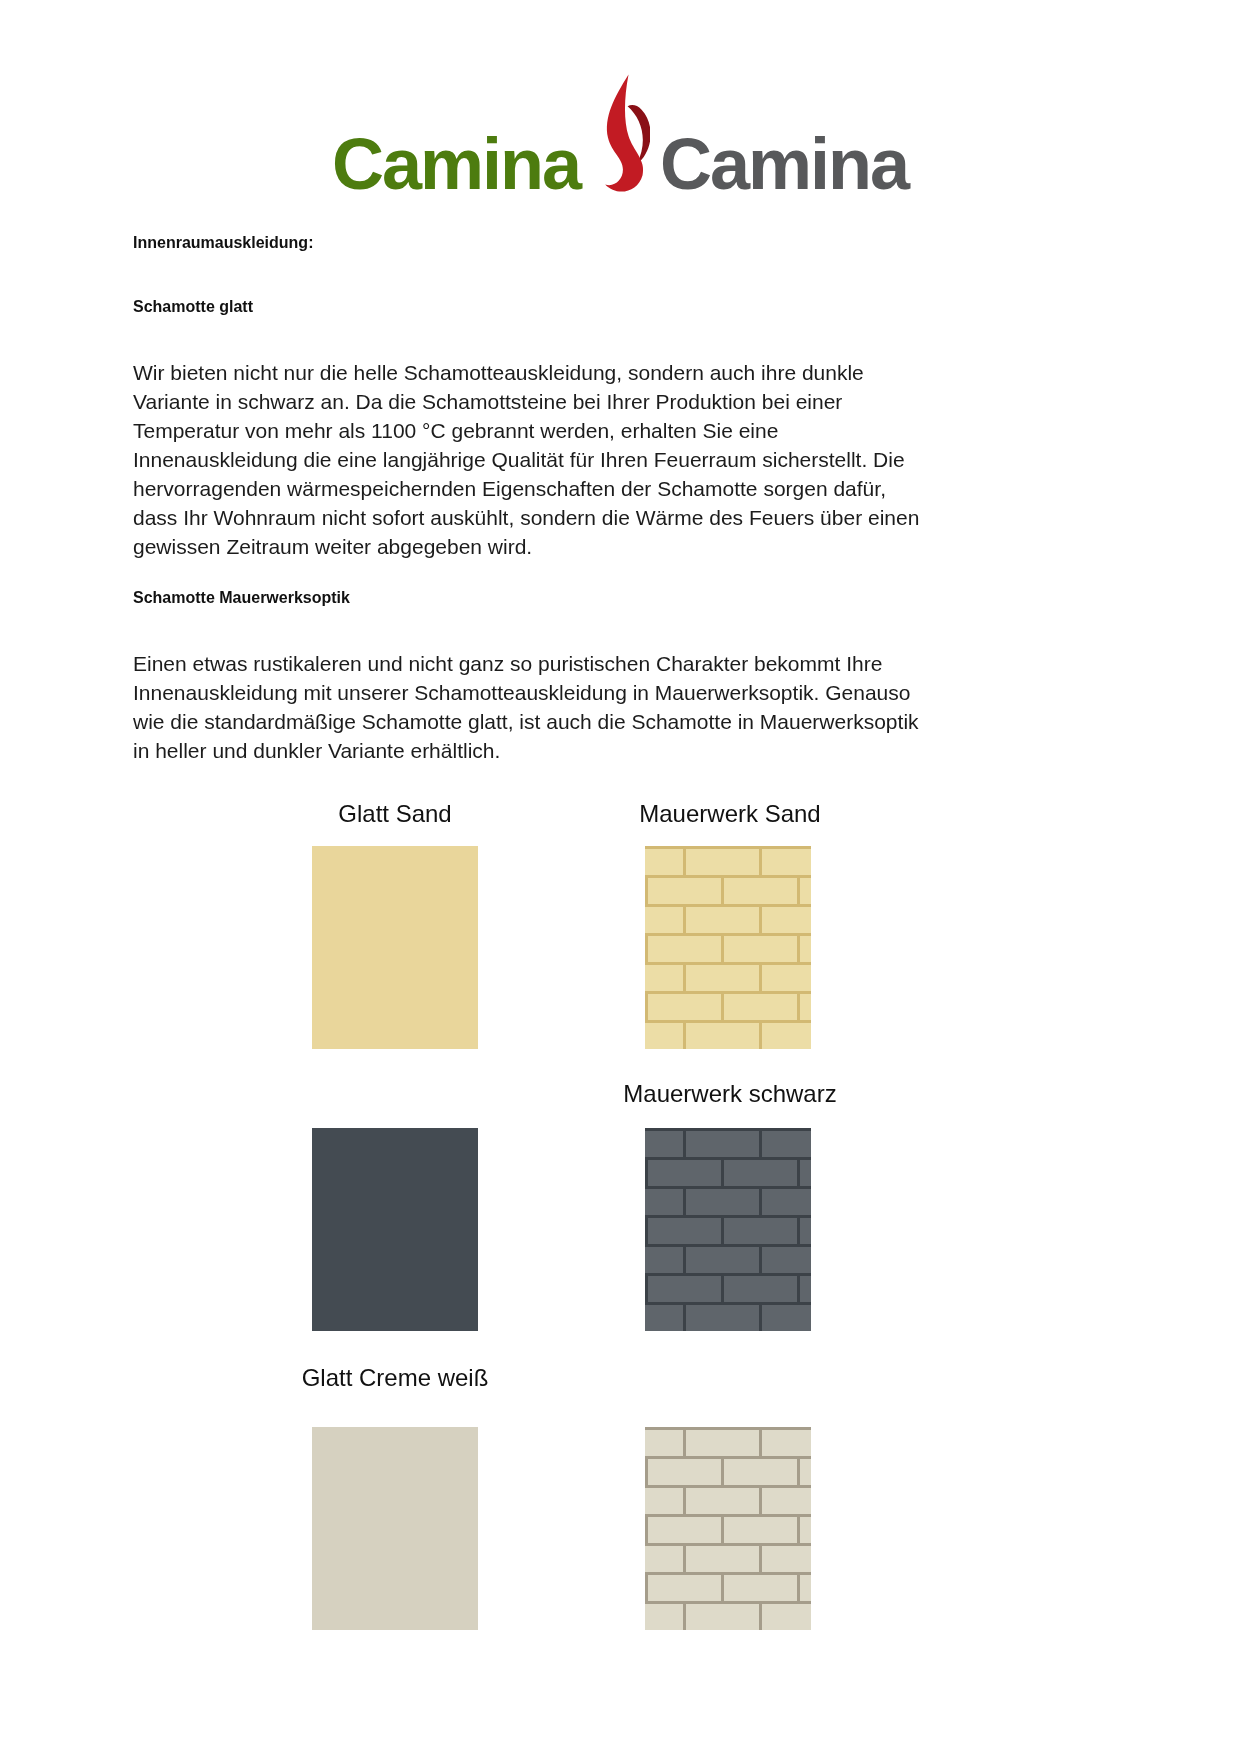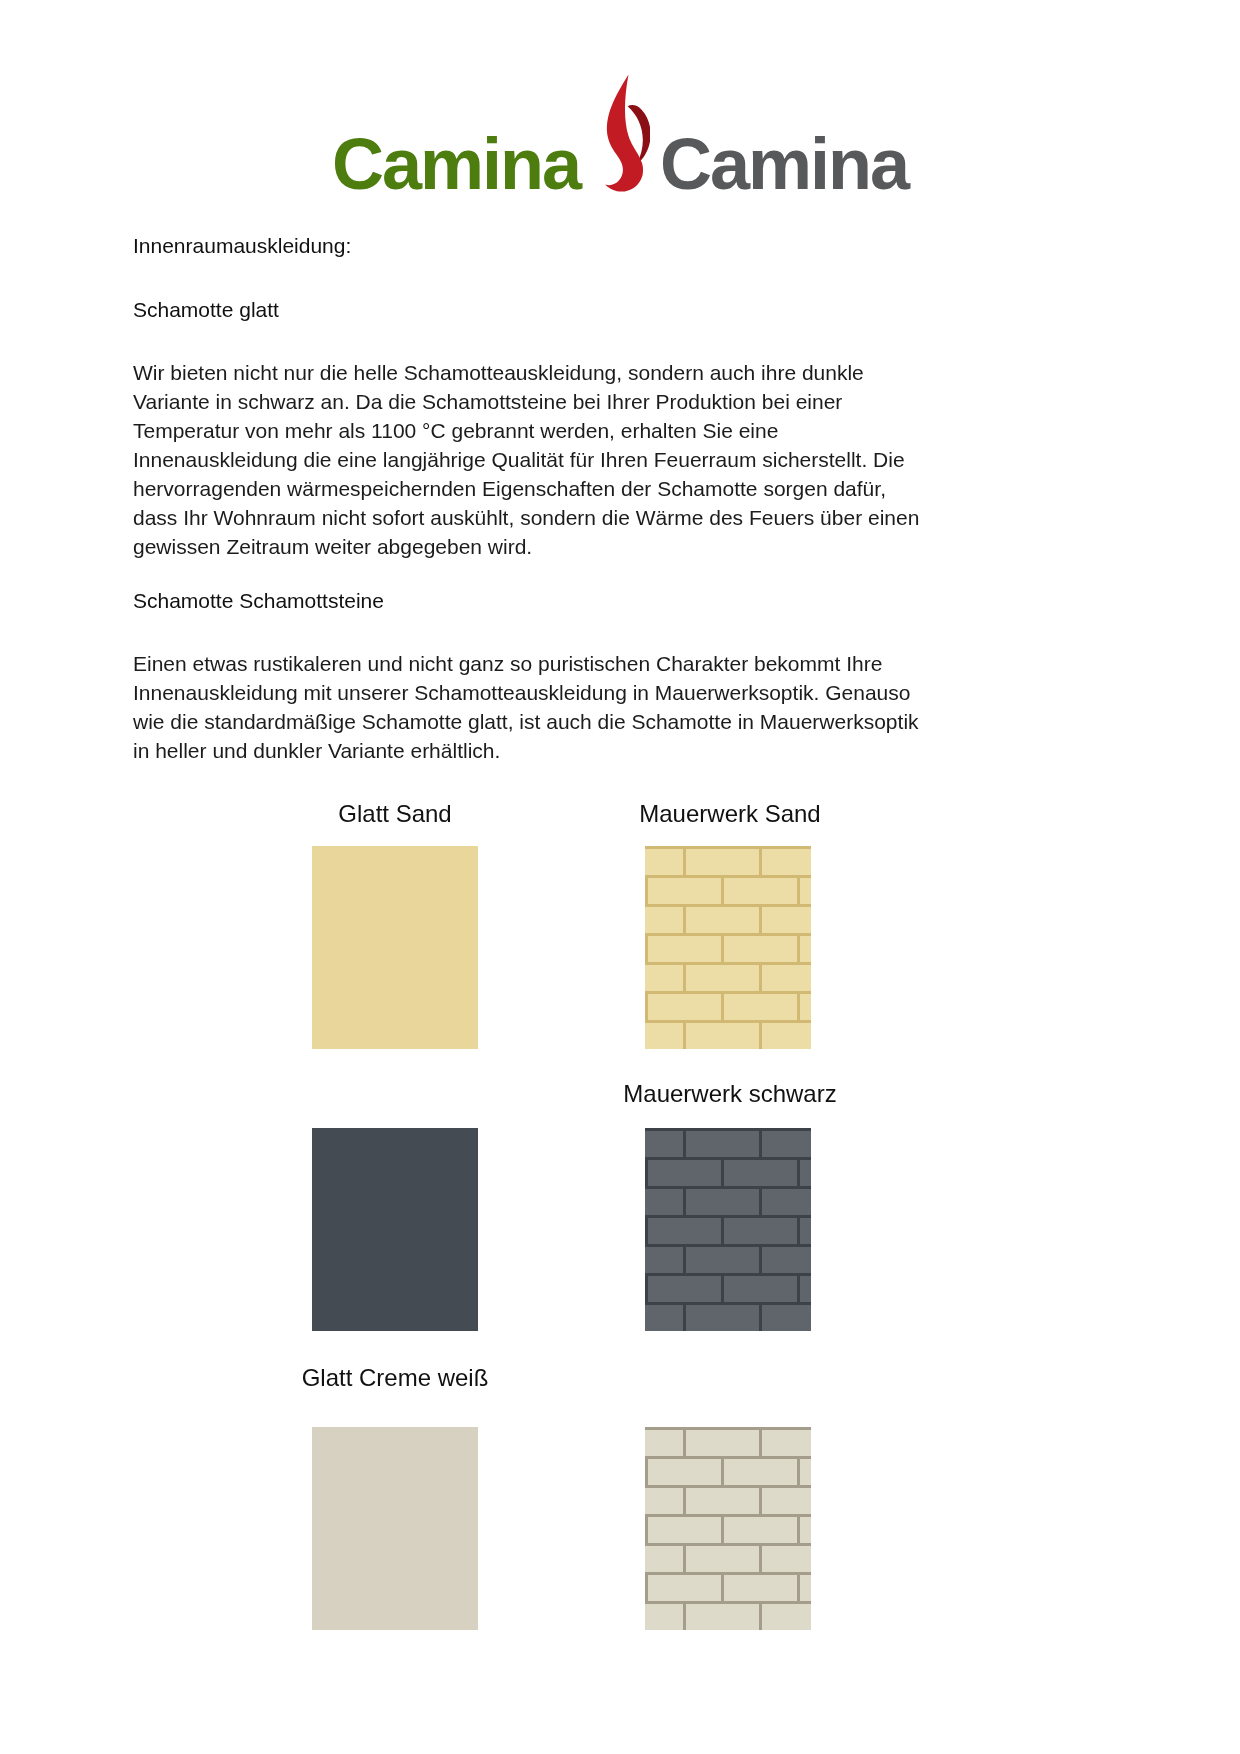--- a/index.html
+++ b/index.html
@@ -14,21 +14,21 @@
   }
   .logo{
     position:absolute; top:55px; left:0; width:100%; height:145px;
     display:flex; justify-content:center; align-items:flex-end;
   }
   .logo .word{
     font-size:72px; font-weight:bold; letter-spacing:-2px; line-height:1;
   }
   .flame-svg{ width:56px; height:132px; margin:0 10px -2px 14px; display:block; }
   .h-bold{
-    position:absolute; left:133px; font-size:21px; font-weight:normal; color:#111;
+    position:absolute; left:133px; font-size:16px; font-weight:bold; color:#111;
   }
   .para{
     position:absolute; left:133px; width:900px;
     font-size:21px; line-height:29px; white-space:pre-line; color:#1c1c1c;
   }
   .swatch-label{
     position:absolute; width:300px; height:30px;
     font-size:24px; text-align:center; color:#111;
   }
   .swatch{
@@ -59,21 +59,21 @@
   <div class="h-bold" style="top:298px;">Schamotte glatt</div>
 
   <div class="para" style="top:358px;">Wir bieten nicht nur die helle Schamotteauskleidung, sondern auch ihre dunkle
 Variante in schwarz an. Da die Schamottsteine bei Ihrer Produktion bei einer
 Temperatur von mehr als 1100 °C gebrannt werden, erhalten Sie eine
 Innenauskleidung die eine langjährige Qualität für Ihren Feuerraum sicherstellt. Die
 hervorragenden wärmespeichernden Eigenschaften der Schamotte sorgen dafür,
 dass Ihr Wohnraum nicht sofort auskühlt, sondern die Wärme des Feuers über einen
 gewissen Zeitraum weiter abgegeben wird.</div>
 
-  <div class="h-bold" style="top:589px;">Schamotte Schamottsteine</div>
+  <div class="h-bold" style="top:589px;">Schamotte Mauerwerksoptik</div>
 
   <div class="para" style="top:649px;">Einen etwas rustikaleren und nicht ganz so puristischen Charakter bekommt Ihre
 Innenauskleidung mit unserer Schamotteauskleidung in Mauerwerksoptik. Genauso
 wie die standardmäßige Schamotte glatt, ist auch die Schamotte in Mauerwerksoptik
 in heller und dunkler Variante erhältlich.</div>
 
   <div class="swatch-label lbl-left" style="top:800px;">Glatt Sand</div>
   <div class="swatch-label lbl-right" style="top:800px;">Mauerwerk Sand</div>
 
   <div class="swatch col-left" style="top: 846px; background-color: rgb(233, 214, 155);"></div>

